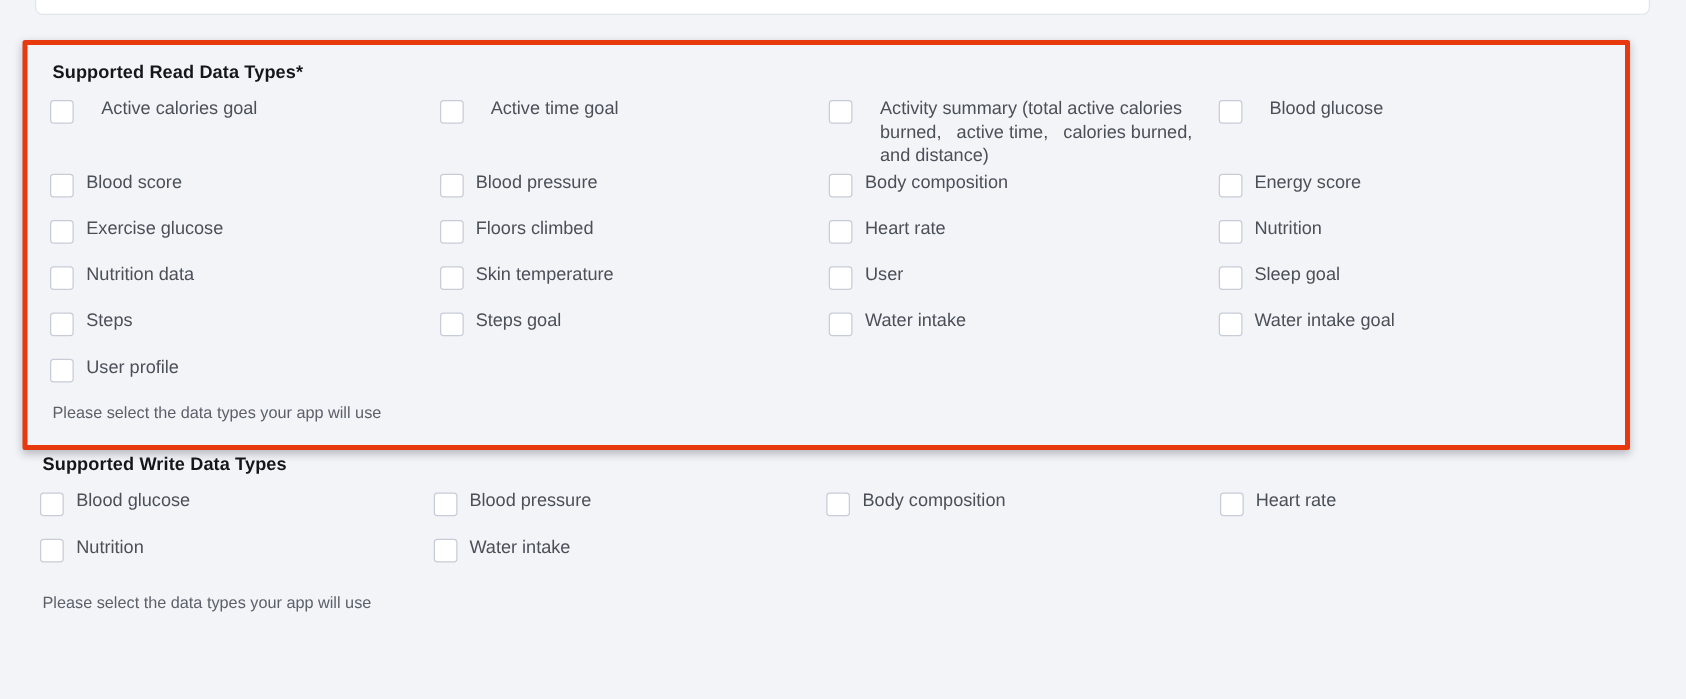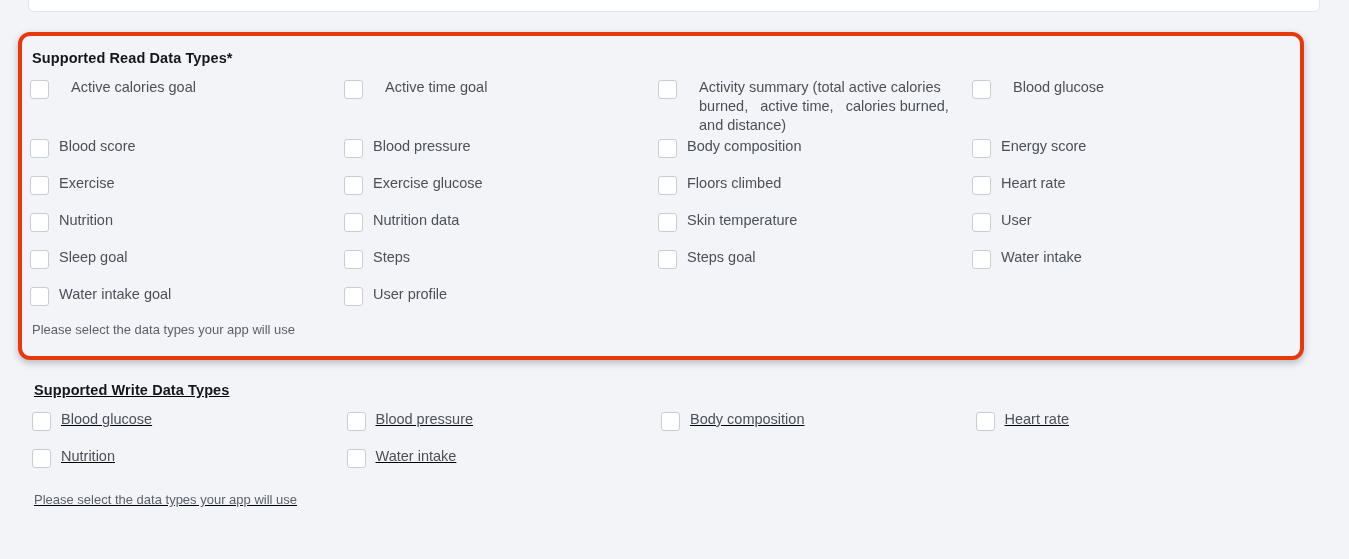--- a/index.html
+++ b/index.html
@@ -33,35 +33,34 @@
     box-sizing: border-box;
   }
 
   
   .section-read {
     left: 18px;
     top: 32px;
     width: 1286px;
     height: 328px;
     border: 4px solid #e8380d;
-    border-radius: 12px;
+    border-radius: 2px;
     background: #f3f4f8;
     box-shadow: 0 3px 7px rgba(30, 34, 48, 0.28);
-    padding: 14px 14px 0 8px;
+    padding: 14px 14px 0 18px;
   }
 
   
   .section-write {
     left: 18px;
-    top: 382px;
+    top: 364px;
     width: 1286px;
     height: 150px;
     background: transparent;
     padding: 0 14px;
-    text-decoration: underline;
   }
 
   .section-title {
     font-size: 14.5px;
     font-weight: bold;
     color: #14161c;
     letter-spacing: 0.1px;
     margin: 0 0 12px 2px;
   }
 
@@ -148,24 +147,20 @@
       <div class="grid-cell row-1">
         <span class="cbox"></span>
         <span class="cb-label">Body composition</span>
       </div>
       <div class="grid-cell row-1">
         <span class="cbox"></span>
         <span class="cb-label">Energy score</span>
       </div>
       <div class="grid-cell row-2">
         <span class="cbox"></span>
-        <span class="cb-label">Exercise</span>
-      </div>
-      <div class="grid-cell row-2">
-        <span class="cbox"></span>
         <span class="cb-label">Exercise glucose</span>
       </div>
       <div class="grid-cell row-2">
         <span class="cbox"></span>
         <span class="cb-label">Floors climbed</span>
       </div>
       <div class="grid-cell row-2">
         <span class="cbox"></span>
         <span class="cb-label">Heart rate</span>
       </div>

